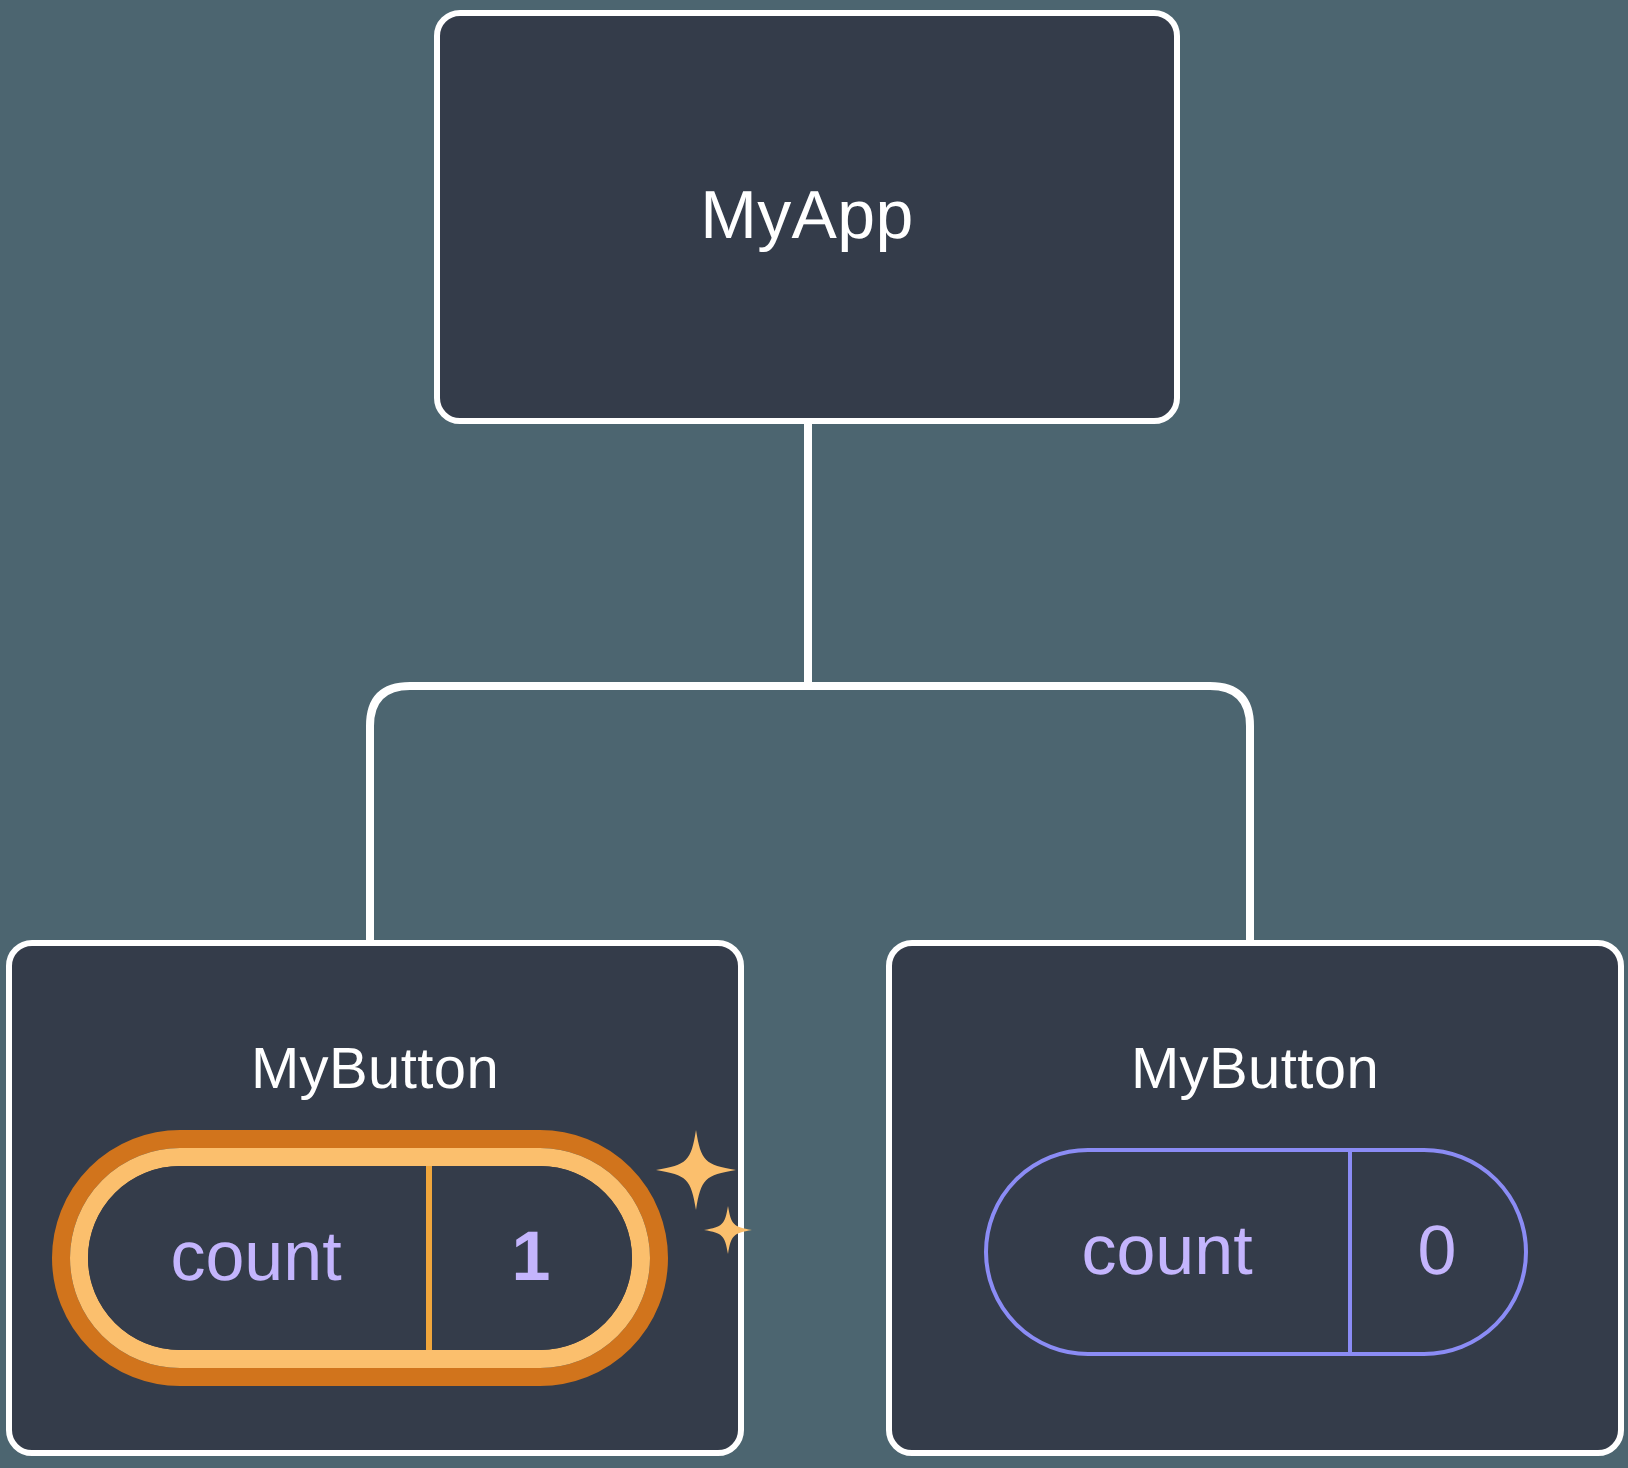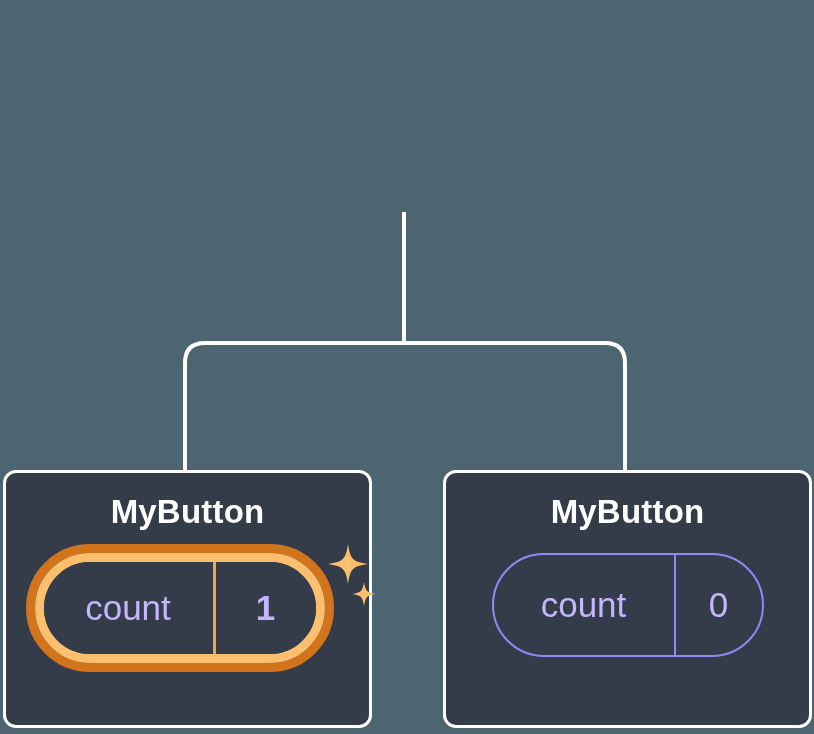--- a/index.html
+++ b/index.html
@@ -62,23 +62,22 @@
 
   .card-title {
     color: #ffffff;
     font-size: 34px;
     font-weight: 400;
     letter-spacing: 0.2px;
     white-space: nowrap;
   }
   .card-child-left .card-title,
   .card-child-right .card-title {
-    margin-top: 20px;
-    font-size: 33px;
-    font-weight: bold;
+    margin-top: 46px;
+    font-size: 29px;
   }
 
   
   .pill-wrap {
     position: relative;
     display: flex;
     align-items: center;
     justify-content: center;
   }
   .pill {
@@ -162,20 +161,23 @@
 
 <div id="stage">
 
   <svg id="connectors" viewBox="0 0 814 734" width="814" height="734" aria-hidden="true">
 
     <path d="M 404 212 L 404 343" fill="none" stroke="#ffffff" stroke-width="4"></path>
 
     <path d="M 185 470 L 185 363 Q 185 343 205 343 L 605 343 Q 625 343 625 363 L 625 470" fill="none" stroke="#ffffff" stroke-width="4" stroke-linecap="butt"></path>
   </svg>
 
+  <div class="card card-root">
+    <div class="card-title">MyApp</div>
+  </div>
 
   <div class="card card-child-left">
     <div class="card-title">MyButton</div>
 
     <div class="pill-wrap pill-wrap-hl">
       <div class="pill-outer-ring">
         <div class="pill-inner-ring">
           <div class="pill pill-hl">
             <div class="pill-key">count</div>
             <div class="pill-val">1</div>

